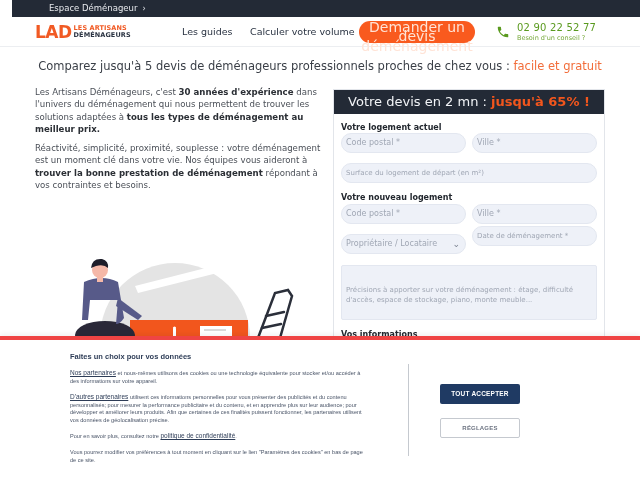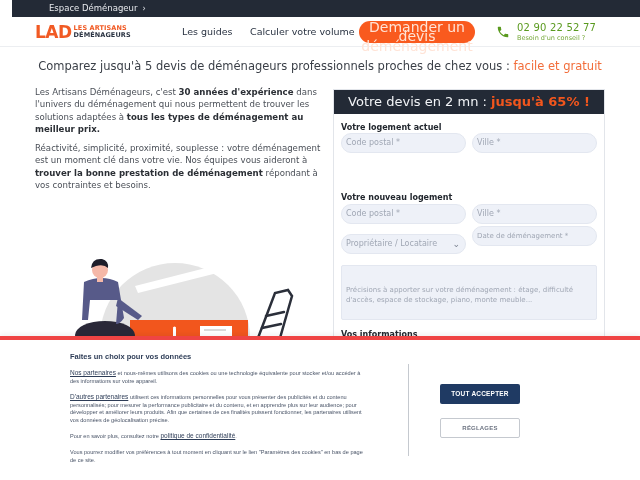--- a/index.html
+++ b/index.html
@@ -112,20 +112,21 @@
   <path d="M31 30 Q32 20 42 21 Q49 23 48 30 Q44 26 36 28 Z" fill="#1e1e2a"></path>
   <rect x="37" y="38" width="6" height="6" fill="#f5b8a8"></rect>
 </svg>
 
 <div class="card">
   <div class="card-head"><span>Votre devis en 2 mn : </span><span class="accent">jusqu'à 65% !</span></div>
 
   <div class="sec-label" style="top:33px">Votre logement actuel</div>
   <div class="field" style="left:7px; top:43px; width:125px;">Code postal *</div>
   <div class="field" style="left:138px; top:43px; width:125px;">Ville *</div>
+  <div class="field small" style="left:7px; top:73px; width:256px;">Surface du logement de départ (en m²)</div>
 
   <div class="sec-label" style="top:103px">Votre nouveau logement</div>
   <div class="field" style="left:7px; top:114px; width:125px;">Code postal *</div>
   <div class="field" style="left:138px; top:114px; width:125px;">Ville *</div>
   <div class="field" style="left:7px; top:144px; width:125px;"><span>Propriétaire / Locataire</span><span class="chev">⌄</span></div>
   <div class="field small" style="left:138px; top:136px; width:125px;">Date de déménagement *</div>
 
   <div class="textarea">Précisions à apporter sur votre déménagement : étage, difficulté d'accès, espace de stockage, piano, monte meuble...</div>
 
   <div class="sec-label" style="top:240px">Vos informations</div>

